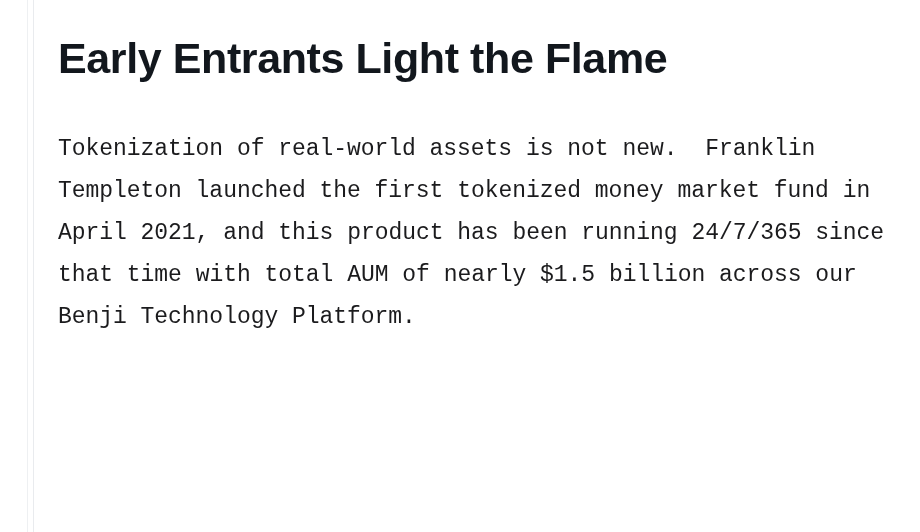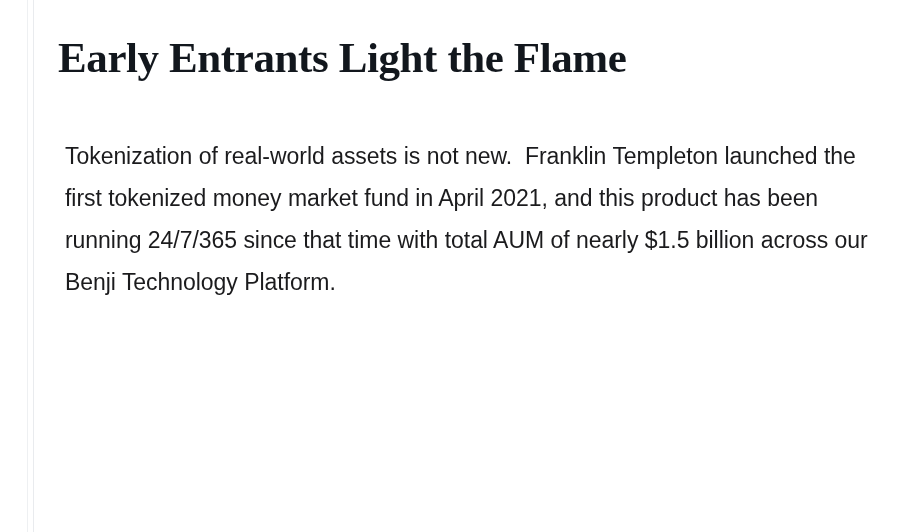--- a/index.html
+++ b/index.html
@@ -40,40 +40,40 @@
     width: 836px;
     height: 532px;
   }
 
   .article-title {
     margin: 0;
     padding: 0;
     position: absolute;
     left: 0;
     top: 32px;
-    font-family: Liberation Serif, serif;
+    font-family: Liberation Sans, sans-serif;
     font-size: 43px;
     font-weight: 700;
     line-height: 52px;
     letter-spacing: -0.4px;
     color: #12171d;
     white-space: nowrap;
   }
 
   .article-body {
     position: absolute;
     left: 0;
     top: 128px;
     width: 836px;
   }
 
   .article-paragraph {
-    margin: 7px;
+    margin: 0;
     padding: 0;
-    font-family: Liberation Sans, sans-serif;
+    font-family: Liberation Mono, monospace;
     font-size: 23px;
     font-weight: 400;
     line-height: 42px;
     color: #1b1b1d;
     letter-spacing: -0.05px;
     white-space: pre-wrap;
     word-spacing: 0.1px;
   }
 
   .article-paragraph + .article-paragraph {

